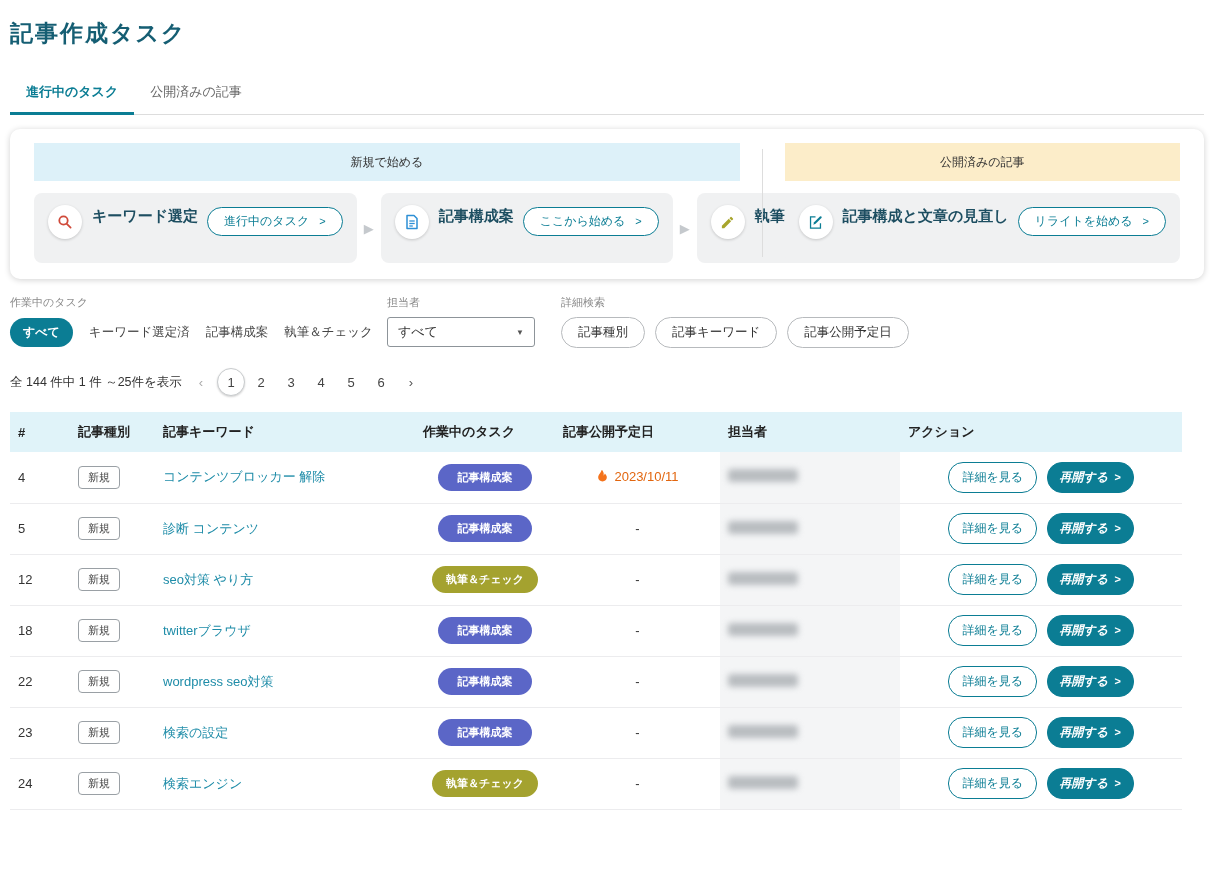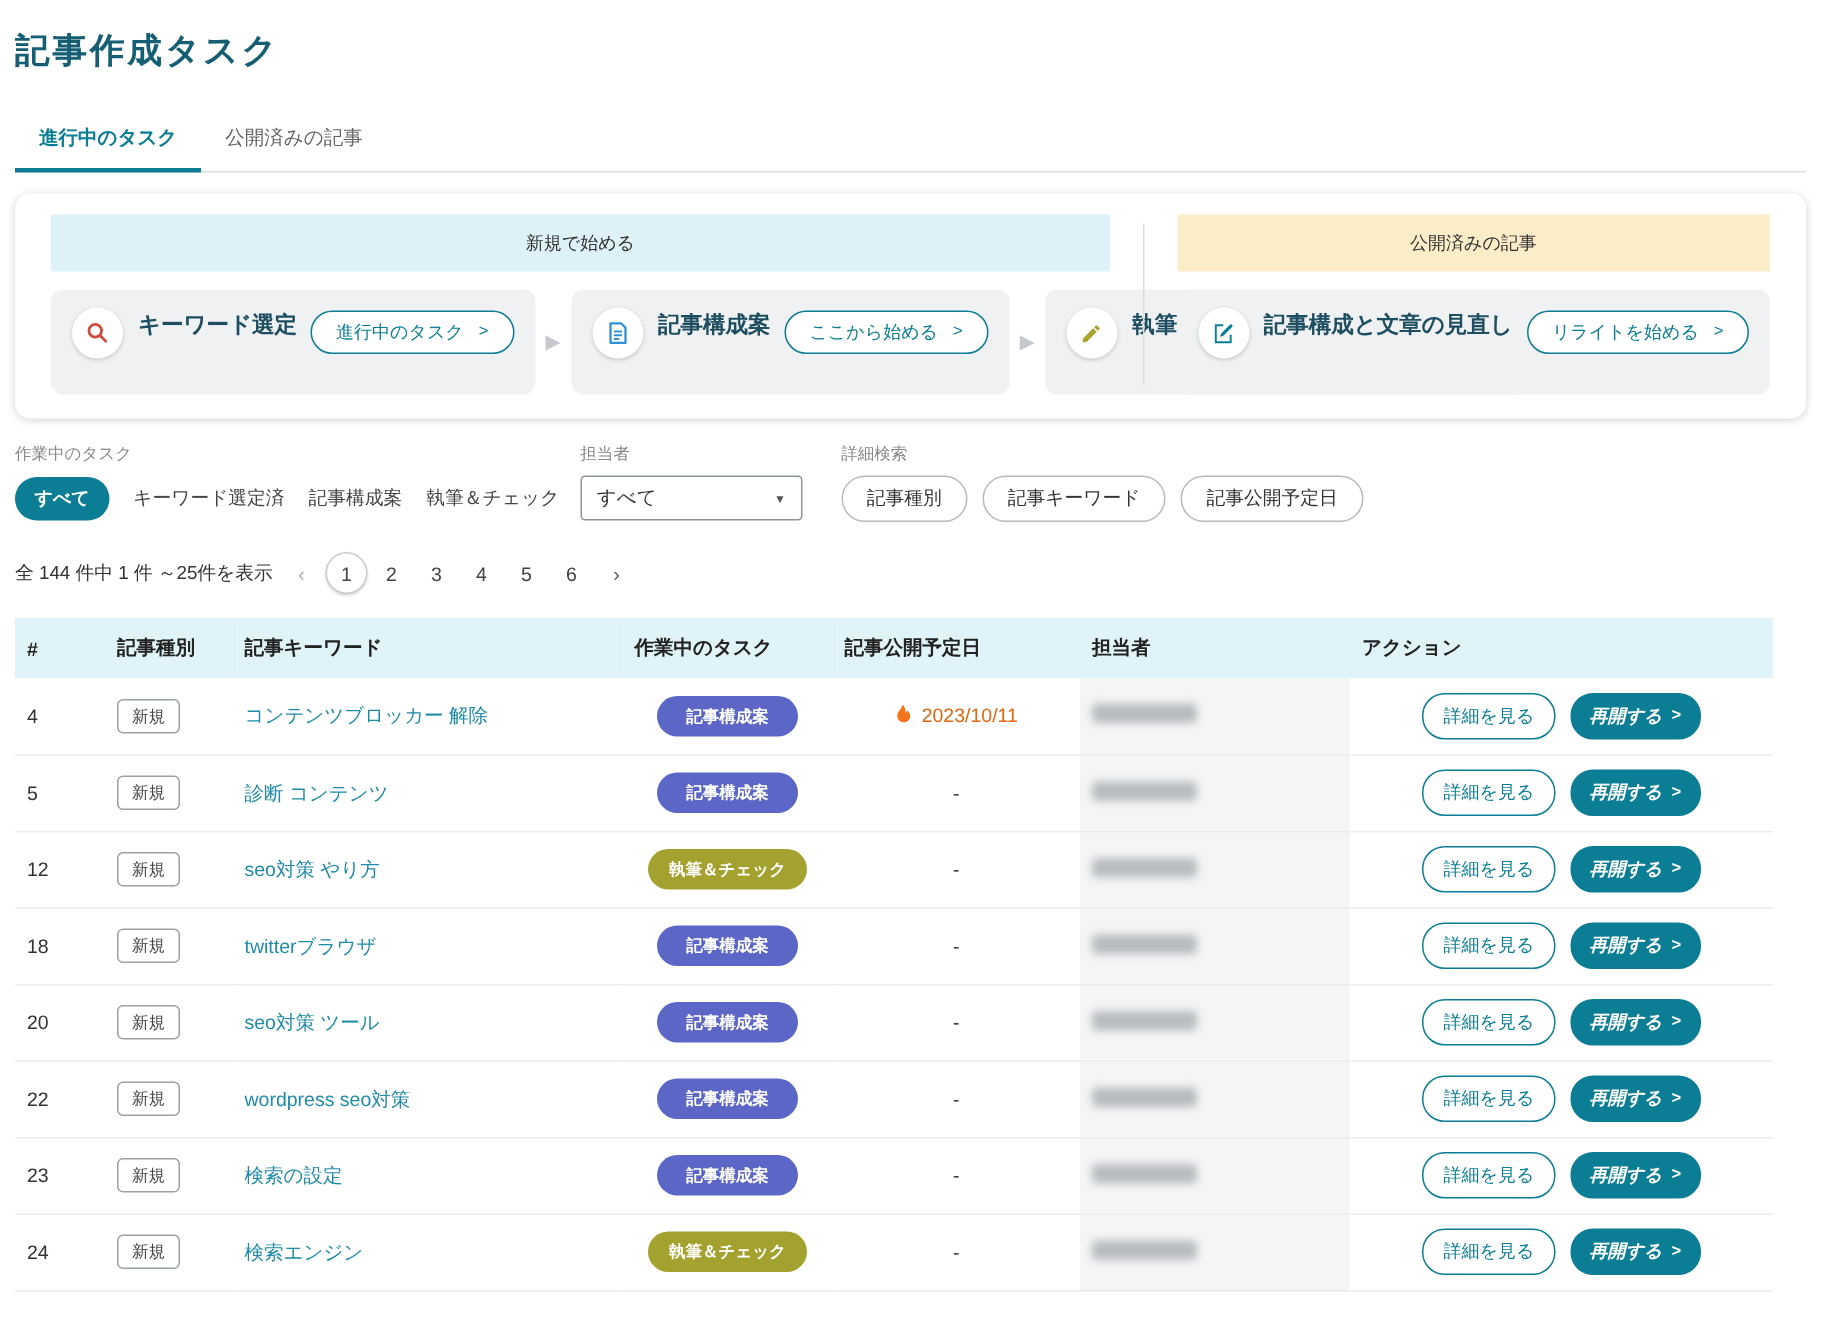--- a/index.html
+++ b/index.html
@@ -326,45 +326,20 @@
     </td>
     <td class="c-actions">
       <button class="btn-outline"><span>詳細を見る</span></button>
       <button class="btn-solid">
               <span>再開する</span>
               <span class="chev">&gt;</span>
             </button>
     </td>
   </tr>
         <tr>
-    <td class="c-num">20</td>
-    <td class="c-type">
-      <span class="type-pill">新規</span>
-    </td>
-    <td class="c-key">
-      <a class="keyword-link">seo対策 ツール</a>
-    </td>
-    <td class="c-task">
-      <span class="task-badge structure">記事構成案</span>
-    </td>
-    <td class="c-date">
-      <span class="date-text">-</span>
-    </td>
-    <td class="c-assignee">
-      <span class="blur-blob"></span>
-    </td>
-    <td class="c-actions">
-      <button class="btn-outline"><span>詳細を見る</span></button>
-      <button class="btn-solid">
-              <span>再開する</span>
-              <span class="chev">&gt;</span>
-            </button>
-    </td>
-  </tr>
-        <tr>
     <td class="c-num">22</td>
     <td class="c-type">
       <span class="type-pill">新規</span>
     </td>
     <td class="c-key">
       <a class="keyword-link">wordpress seo対策</a>
     </td>
     <td class="c-task">
       <span class="task-badge structure">記事構成案</span>
     </td>

